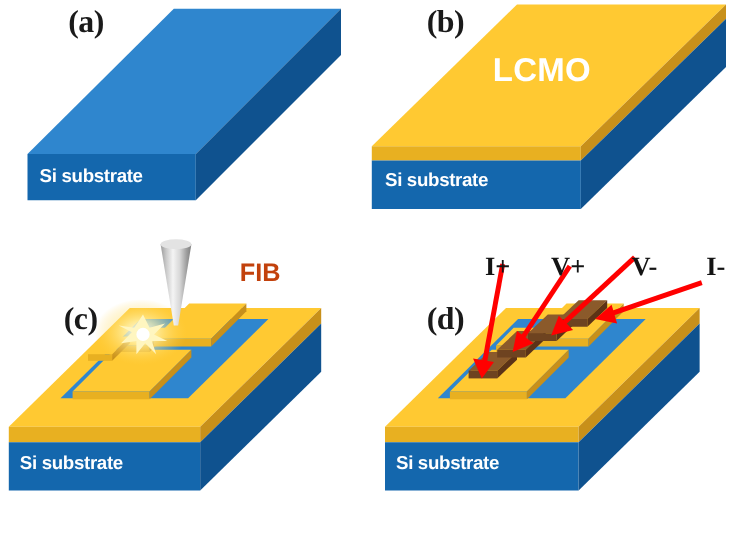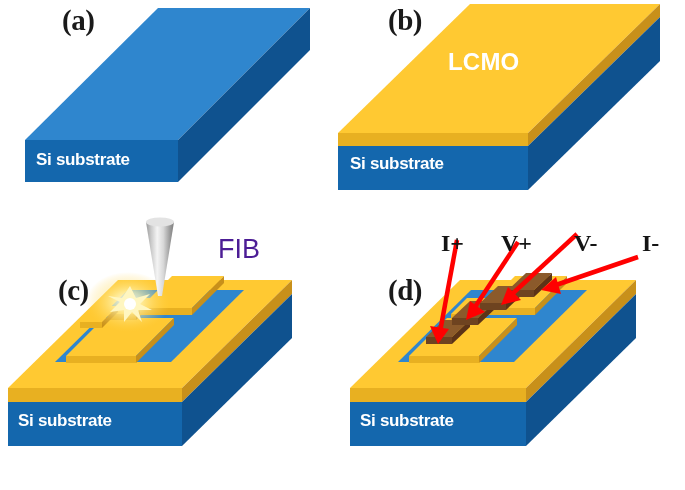--- a/index.html
+++ b/index.html
@@ -46,30 +46,30 @@
     font-weight: bold;
     white-space: nowrap;
     line-height: 1;
     pointer-events: none;
   }
   .substrate-text {
     font-size: 17px;
     letter-spacing: -0.3px;
   }
   .lcmo-text {
-    font-size: 24px;
+    font-size: 30px;
     letter-spacing: 0.2px;
   }
   
   .fib-label {
     position: absolute;
     font-family: "Liberation Sans", sans-serif;
-    font-weight: normal;
-    font-size: 27px;
-    color: #4c1d95;
+    font-weight: bold;
+    font-size: 23px;
+    color: #c2410c;
     letter-spacing: 0px;
     line-height: 1;
     white-space: nowrap;
   }
   
   .probe-label {
     position: absolute;
     font-family: "Liberation Serif", serif;
     font-weight: bold;
     font-size: 24px;

